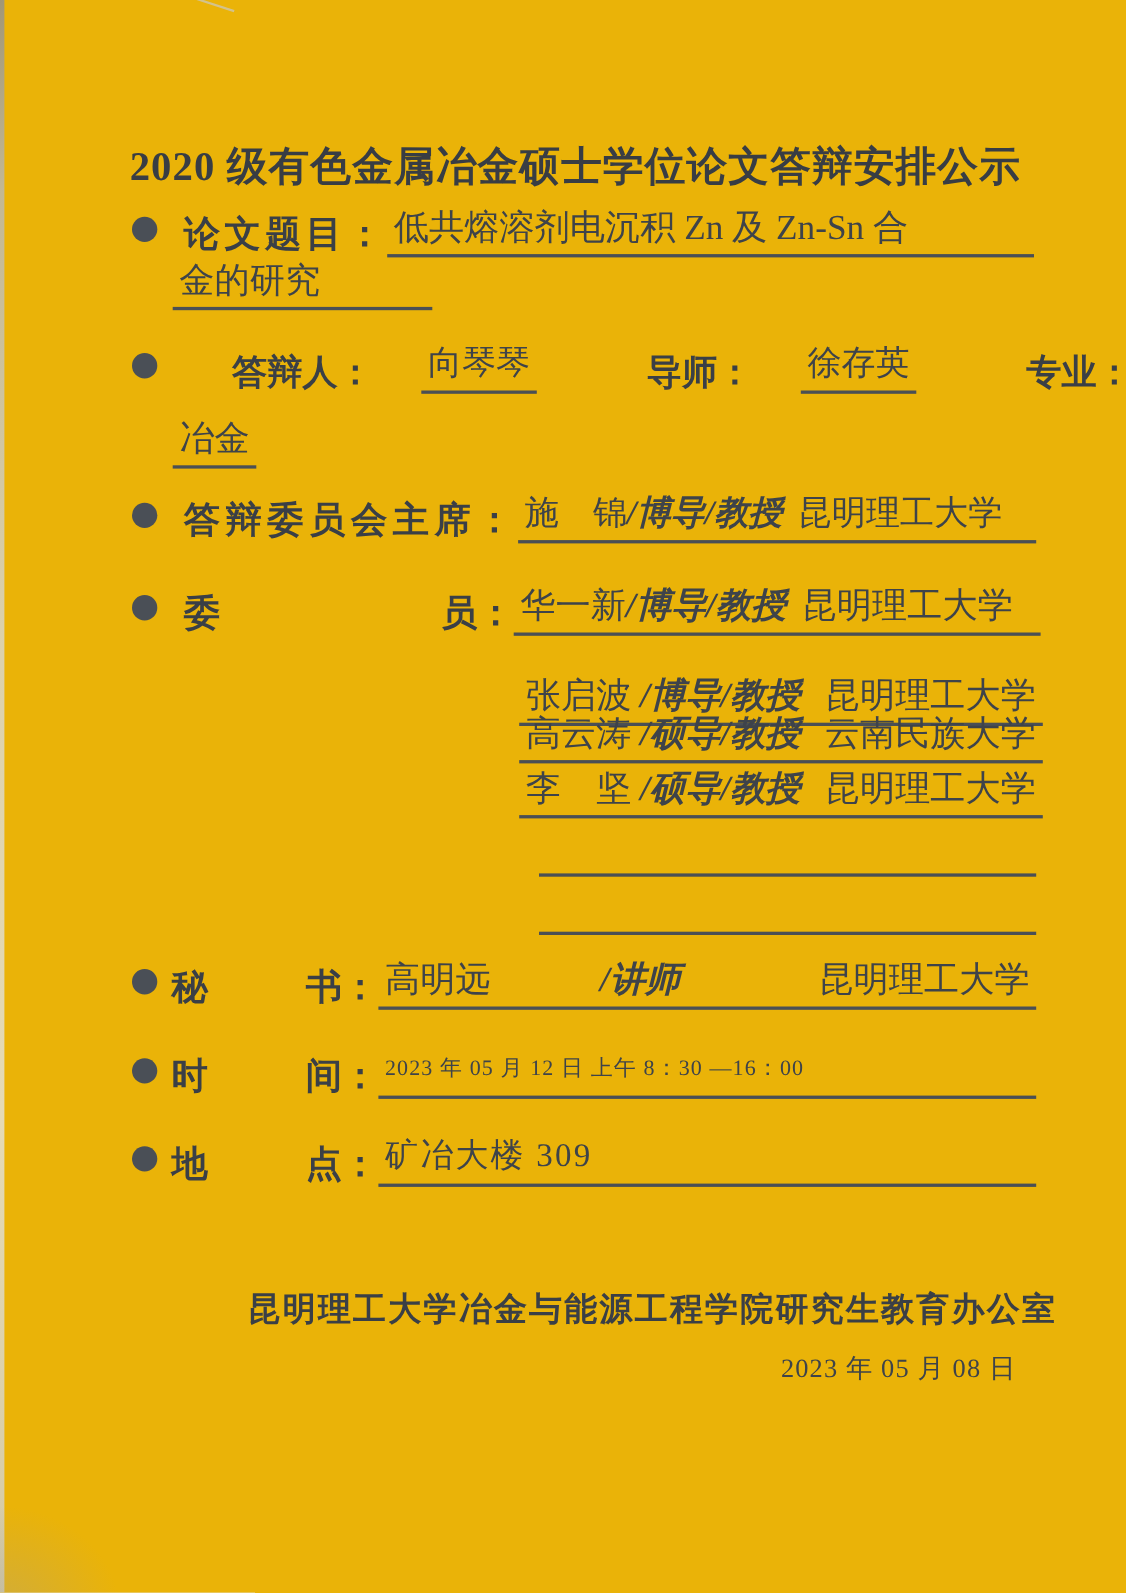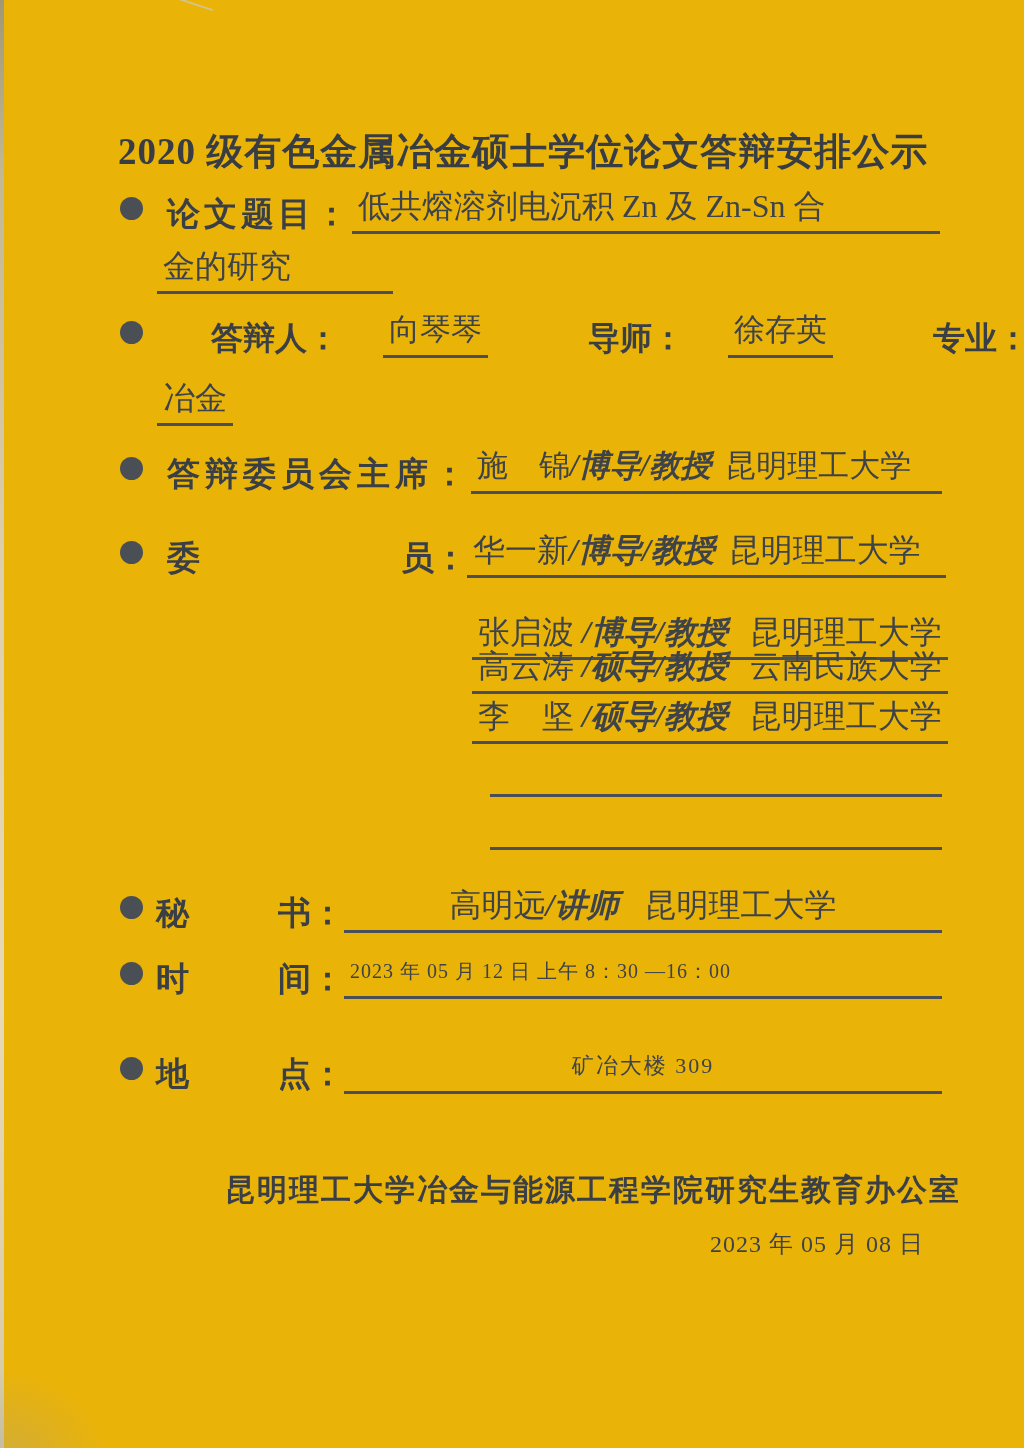--- a/index.html
+++ b/index.html
@@ -19,55 +19,55 @@
     background:radial-gradient(ellipse at 20% 80%, rgba(160,160,155,.35), rgba(160,160,155,0) 70%);}
 
   .row{position:absolute;display:flex;align-items:flex-end;line-height:40px;font-size:32px;}
   .bullet{width:23px;height:23px;border-radius:50%;background:#4a4f56;flex:0 0 23px;
     margin-bottom:14px;}
   .gap-wide{margin-right:24px;}
   .gap-narrow{margin-right:13px;}
   .lbl{font-weight:700;color:#3a3f46;white-space:nowrap;font-size:33px;}
   .u{border-bottom:3px solid #4a4f55;padding:0 6px 5px 6px;white-space:nowrap;}
   .u-fill{flex:1;display:flex;align-items:flex-end;}
-  .u-center{justify-content:center;margin-top:15px;}
+  .u-center{justify-content:space-between;}
   .titles{font-style:italic;font-weight:700;}
   .aff{margin-left:14px;}
   .label-split{display:flex;justify-content:space-between;font-weight:700;
     color:#3a3f46;white-space:nowrap;font-size:33px;}
   .split-188{width:188px;flex:0 0 188px;}
   .split-300{width:300px;flex:0 0 300px;}
 
   .doc-title{position:absolute;top:102px;left:0;width:1024px;text-align:center;
     font-size:37px;font-weight:700;letter-spacing:1px;color:#383d44;text-indent:22px;}
 
   .r-thesis1{top:186px;left:120px;width:820px;}
   .r-thesis1 .lbl{letter-spacing:4px;}
-  .r-thesis2{top:246px;left:157px;}
+  .r-thesis2{top:234px;left:157px;}
   .r-thesis2 .u{min-width:224px;}
   .r-cand1{top:310px;left:120px;width:824px;font-size:31px;gap:44px;}
   .r-cand1 .lbl{font-size:32px;}
   .r-cand1 .sep{width:12px;flex:0 0 12px;}
   .r-cand2{top:378px;left:157px;}
   .r-chair{top:446px;left:120px;width:822px;font-size:31px;}
   .r-chair .lbl{letter-spacing:5px;}
   .r-comm1{top:530px;left:120px;width:826px;}
   .comm-line{position:absolute;left:472px;}
   .r-comm2{top:596px;margin-top:16px;}
   .r-comm3{top:646px;}
   .r-comm4{top:696px;}
   .blank-line{position:absolute;left:490px;width:452px;height:46px;
     border-bottom:3px solid #4a4f55;}
   .r-blank1{top:748px;}
   .r-blank2{top:801px;}
   .r-sec{top:870px;left:120px;width:822px;}
   .r-time{top:951px;left:120px;width:822px;}
   .r-time .val{font-size:20px;letter-spacing:1px;}
   .r-place{top:1031px;left:120px;width:822px;}
-  .r-place .val{font-size:22px;letter-spacing:2px;}
+  .r-place .val{font-size:30px;letter-spacing:2px;}
 
   .footer-org{position:absolute;top:1170px;left:225px;font-size:30px;font-weight:700;
     letter-spacing:2px;color:#3a3f46;text-align:right;}
   .footer-date{position:absolute;top:1228px;right:100px;font-size:24px;
     letter-spacing:1px;color:#3e434a;}
 </style>
 </head>
 <body>
 
 <div class="sheet">

